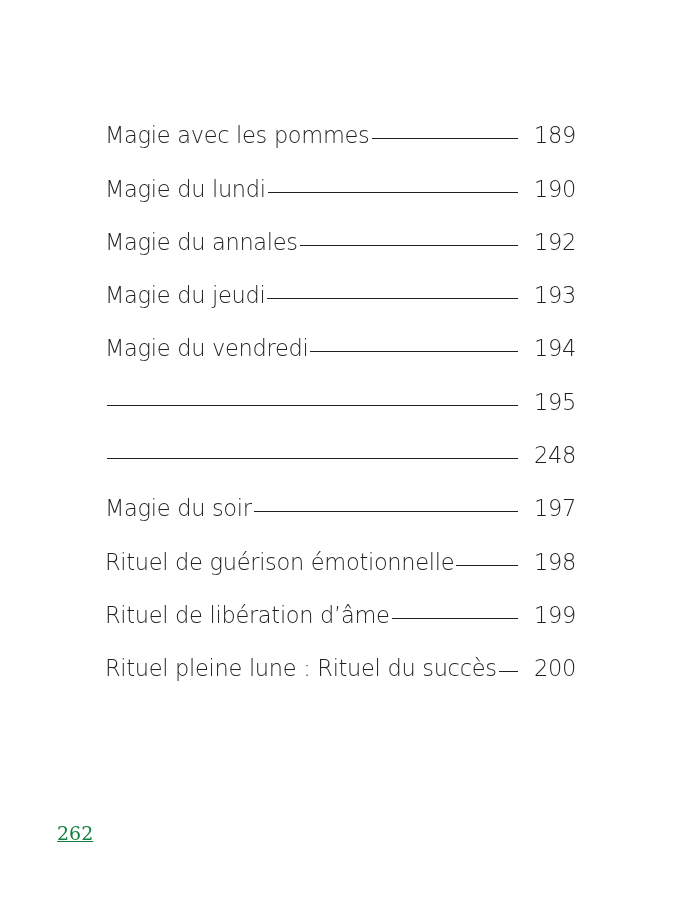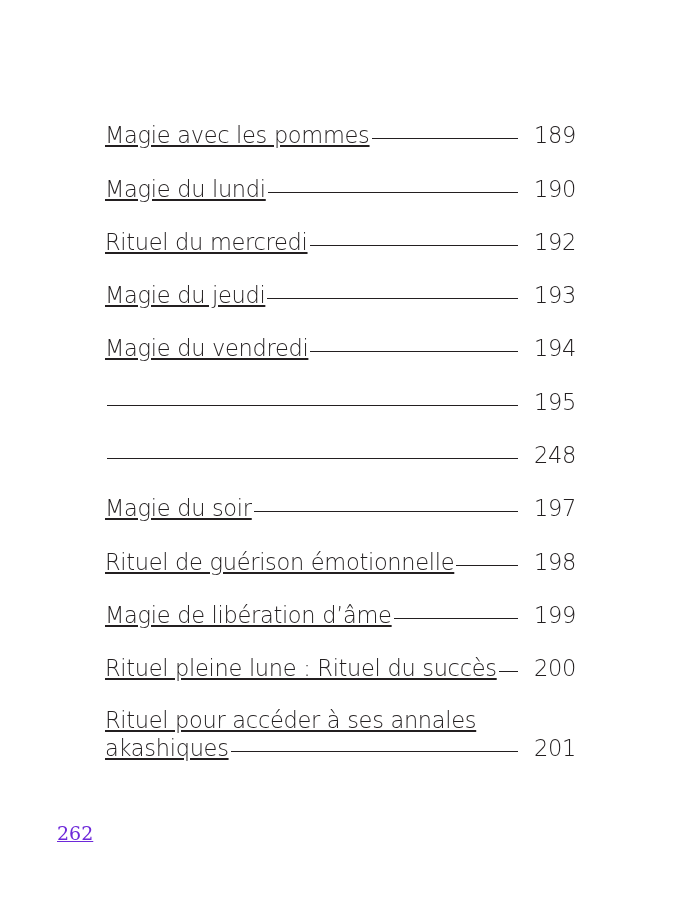--- a/index.html
+++ b/index.html
@@ -1,45 +1,45 @@
 <!DOCTYPE html>
 <html><head>
   <meta charset="utf-8">
   <style>
     html, body { margin: 0; padding: 0; background: #ffffff; }
     body { width: 700px; height: 910px; position: relative; overflow: hidden;
       font-family: "DejaVu Sans", sans-serif; color: #231f20; }
     .toc { position: absolute; left: 105px; top: 96px; width: 469px; }
     .row { display: flex; align-items: flex-end; height: 53.3px; box-sizing: border-box; font-size: 22.5px; letter-spacing: -0.3px; font-weight: 300; }
-    .row .title { white-space: nowrap; line-height: 28px; text-decoration: underline; }
+    .row .title { white-space: nowrap; line-height: 28px; }
     .row .leader { flex: 1; border-bottom: 1.3px solid #231f20; margin: 0 0 10px 2px; max-width: 100%; }
     .row .gap { width: 16px; flex: none; }
     .row .num { width: 40px; text-align: center; line-height: 28px; flex: none; }
     .row.two { height: 80px; flex-direction: column; align-items: stretch; justify-content: flex-end; }
     .row.two .line { display: flex; align-items: flex-end; }
-    .folio { position: absolute; left: 57px; top: 822px; font-family: "DejaVu Serif", serif; font-size: 19px; color: #6d28d9; text-decoration: underline; }
+    .folio { position: absolute; left: 57px; top: 822px; font-family: "DejaVu Serif", serif; font-size: 19px; color: #15803d; text-decoration: underline; }
   </style>
 </head>
 <body>
 
 <div class="toc">
   <div class="row">
       <span class="title">Magie avec les pommes</span>
       <span class="leader"></span>
       <span class="gap"></span>
       <span class="num">189</span>
     </div>
   <div class="row">
       <span class="title">Magie du lundi</span>
       <span class="leader"></span>
       <span class="gap"></span>
       <span class="num">190</span>
     </div>
   <div class="row">
-      <span class="title">Rituel du mercredi</span>
+      <span class="title">Magie du annales</span>
       <span class="leader"></span>
       <span class="gap"></span>
       <span class="num">192</span>
     </div>
   <div class="row">
       <span class="title">Magie du jeudi</span>
       <span class="leader"></span>
       <span class="gap"></span>
       <span class="num">193</span>
     </div>
@@ -65,37 +65,26 @@
       <span class="gap"></span>
       <span class="num">197</span>
     </div>
   <div class="row">
       <span class="title">Rituel de guérison émotionnelle</span>
       <span class="leader"></span>
       <span class="gap"></span>
       <span class="num">198</span>
     </div>
   <div class="row">
-      <span class="title">Magie de libération d’âme</span>
+      <span class="title">Rituel de libération d’âme</span>
       <span class="leader"></span>
       <span class="gap"></span>
       <span class="num">199</span>
     </div>
   <div class="row">
       <span class="title">Rituel pleine lune : Rituel du succès</span>
       <span class="leader"></span>
       <span class="gap"></span>
       <span class="num">200</span>
     </div>
-  <div class="row two">
-    <div class="line">
-        <span class="title">Rituel pour accéder à ses annales</span>
-      </div>
-    <div class="line">
-        <span class="title">akashiques</span>
-        <span class="leader"></span>
-        <span class="gap"></span>
-        <span class="num">201</span>
-      </div>
-  </div>
 </div>
 
 <div class="folio">262</div>
 
 </body></html>

